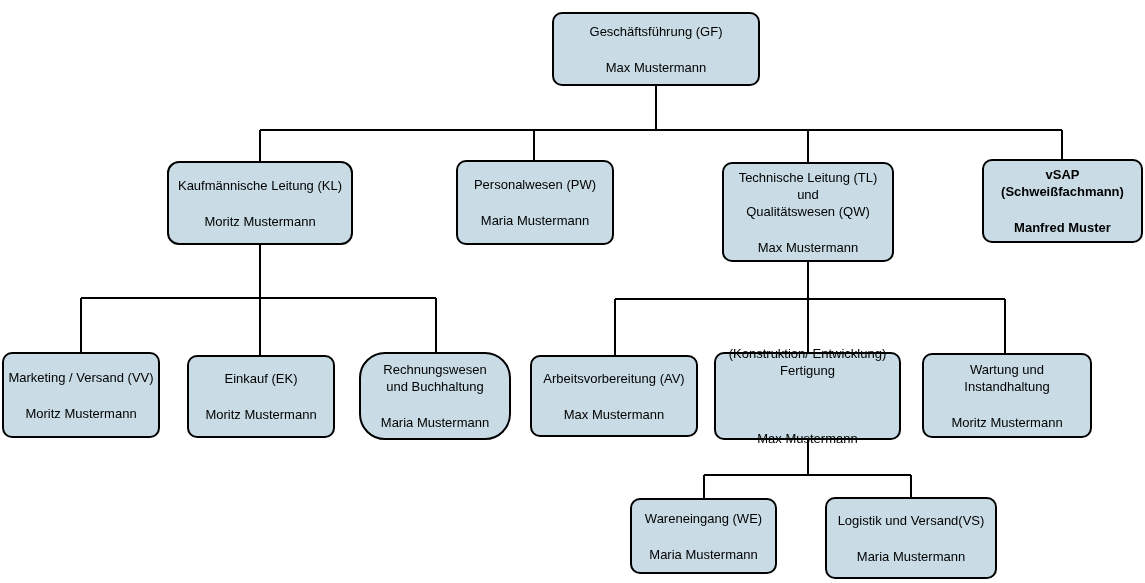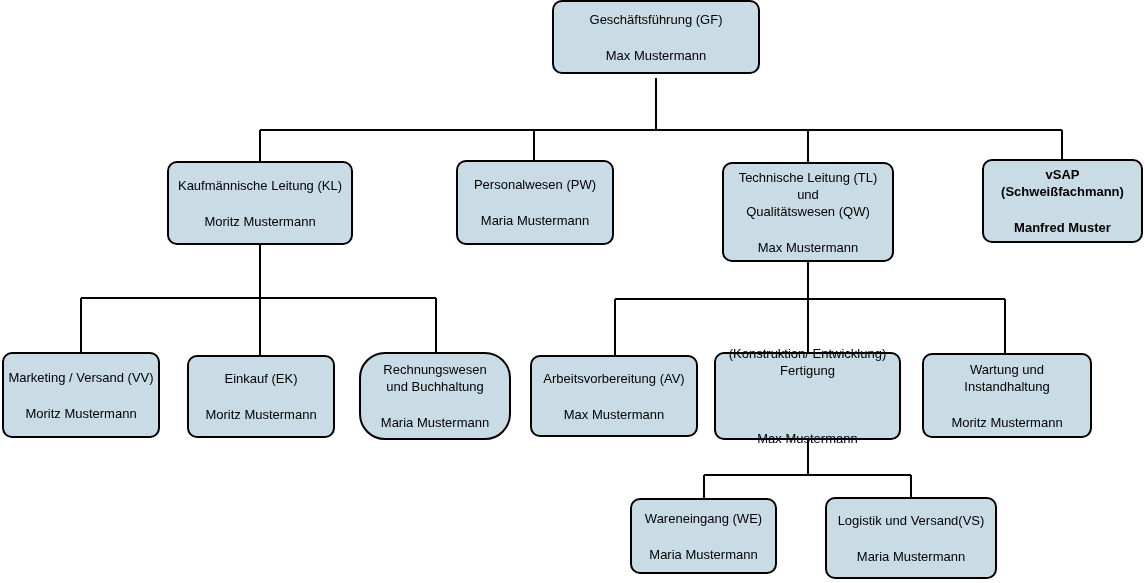--- a/index.html
+++ b/index.html
@@ -55,28 +55,28 @@
              M615 299 L1005 299
              M615 299 L615 356
              M808 299 L808 353
              M1005 299 L1005 354
              M808 440 L808 475
              M704 475 L911 475
              M704 475 L704 499
              M911 475 L911 498" stroke="#000000" stroke-width="2" fill="none"></path>
   </svg>
 
-  <div class="node" style="left:552px; top:0; width:208px; height:74px;">
+  <div class="node" style="left:552px; top:12px; width:208px; height:74px;">
     <div class="title">
       <div>Geschäftsführung (GF)</div>
     </div>
     <div class="person">Max Mustermann</div>
   </div>
 
-  <div class="node" style="left:167px; top:161px; width:186px; height:84px;">
+  <div class="node" style="left:167px; top:161px; width:186px; height:84px;border-radius:12px;">
     <div class="title">
       <div>Kaufmännische Leitung (KL)</div>
     </div>
     <div class="person">Moritz Mustermann</div>
   </div>
 
   <div class="node" style="left:456px; top:160px; width:158px; height:85px;">
     <div class="title">
       <div>Personalwesen (PW)</div>
     </div>

